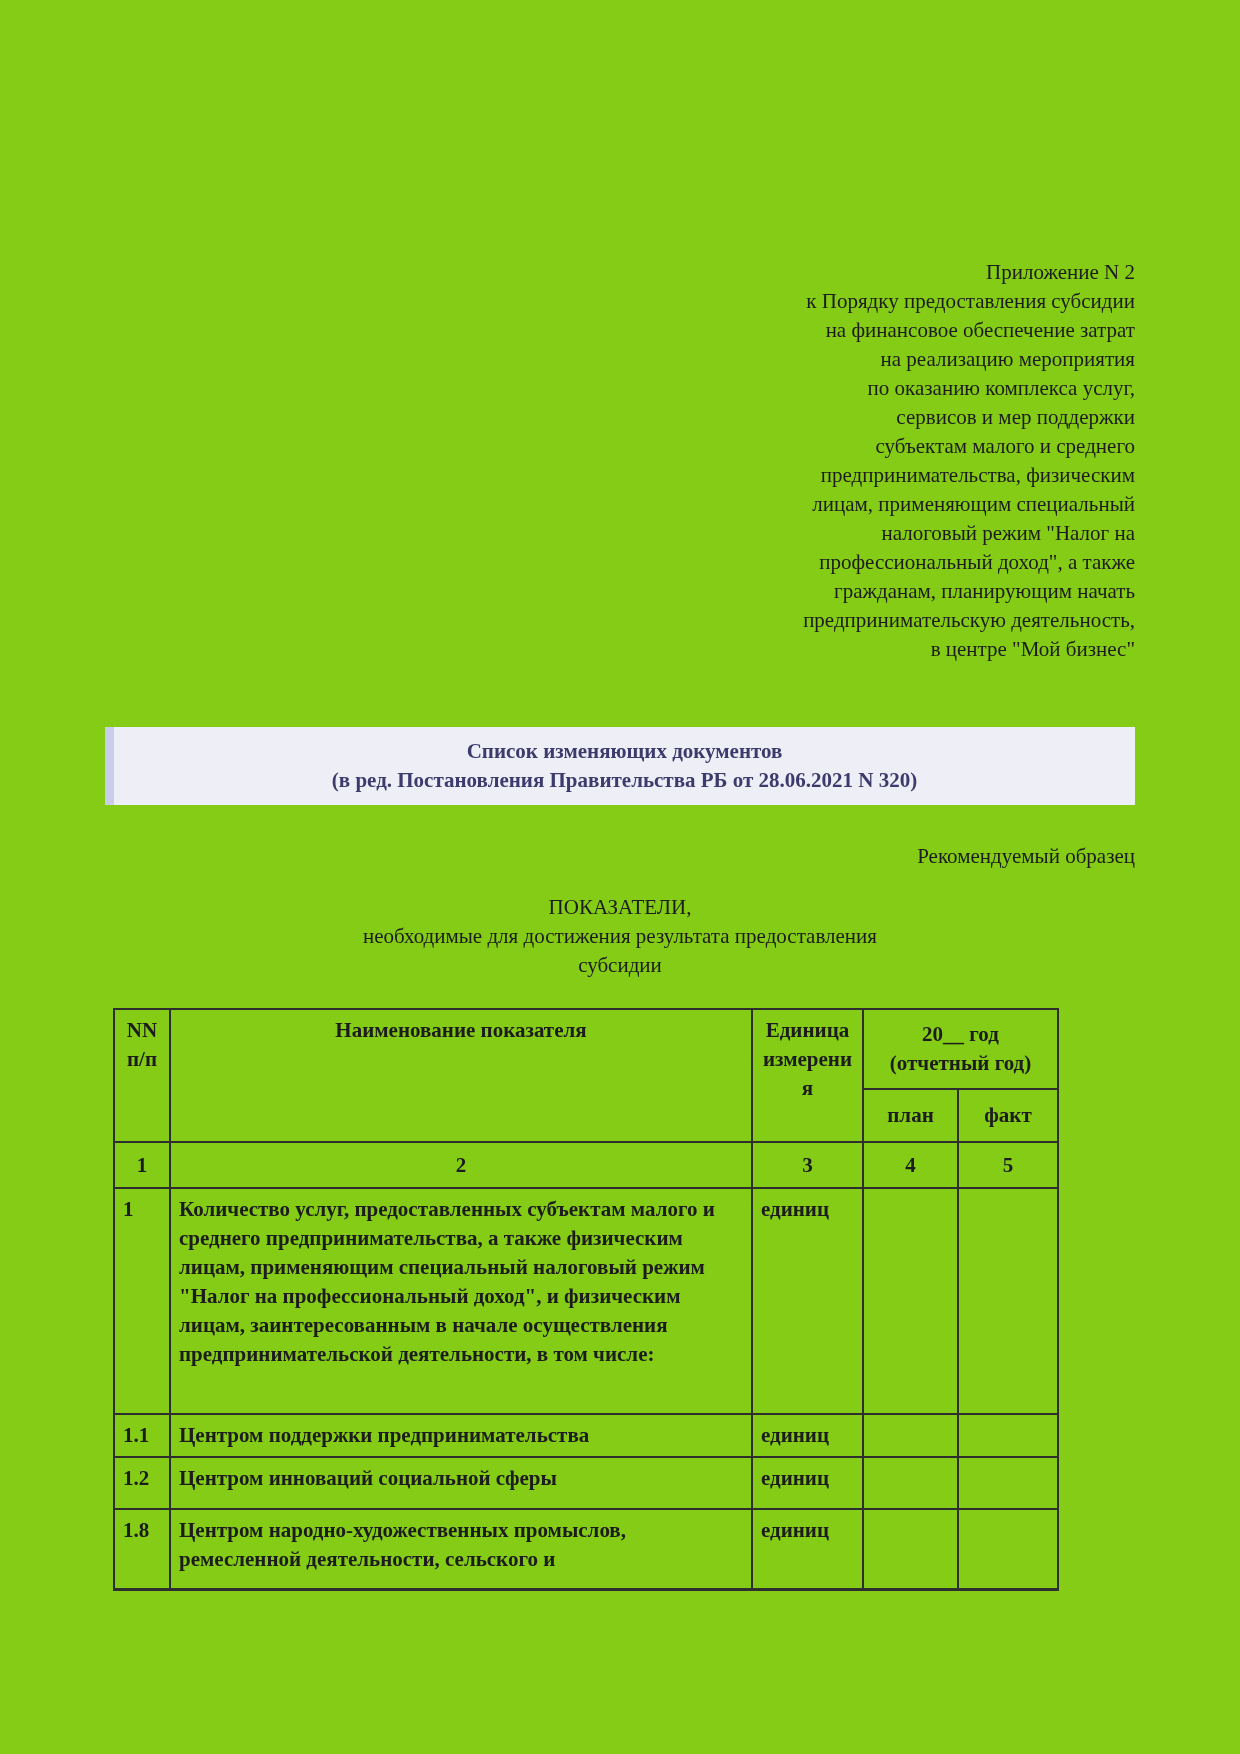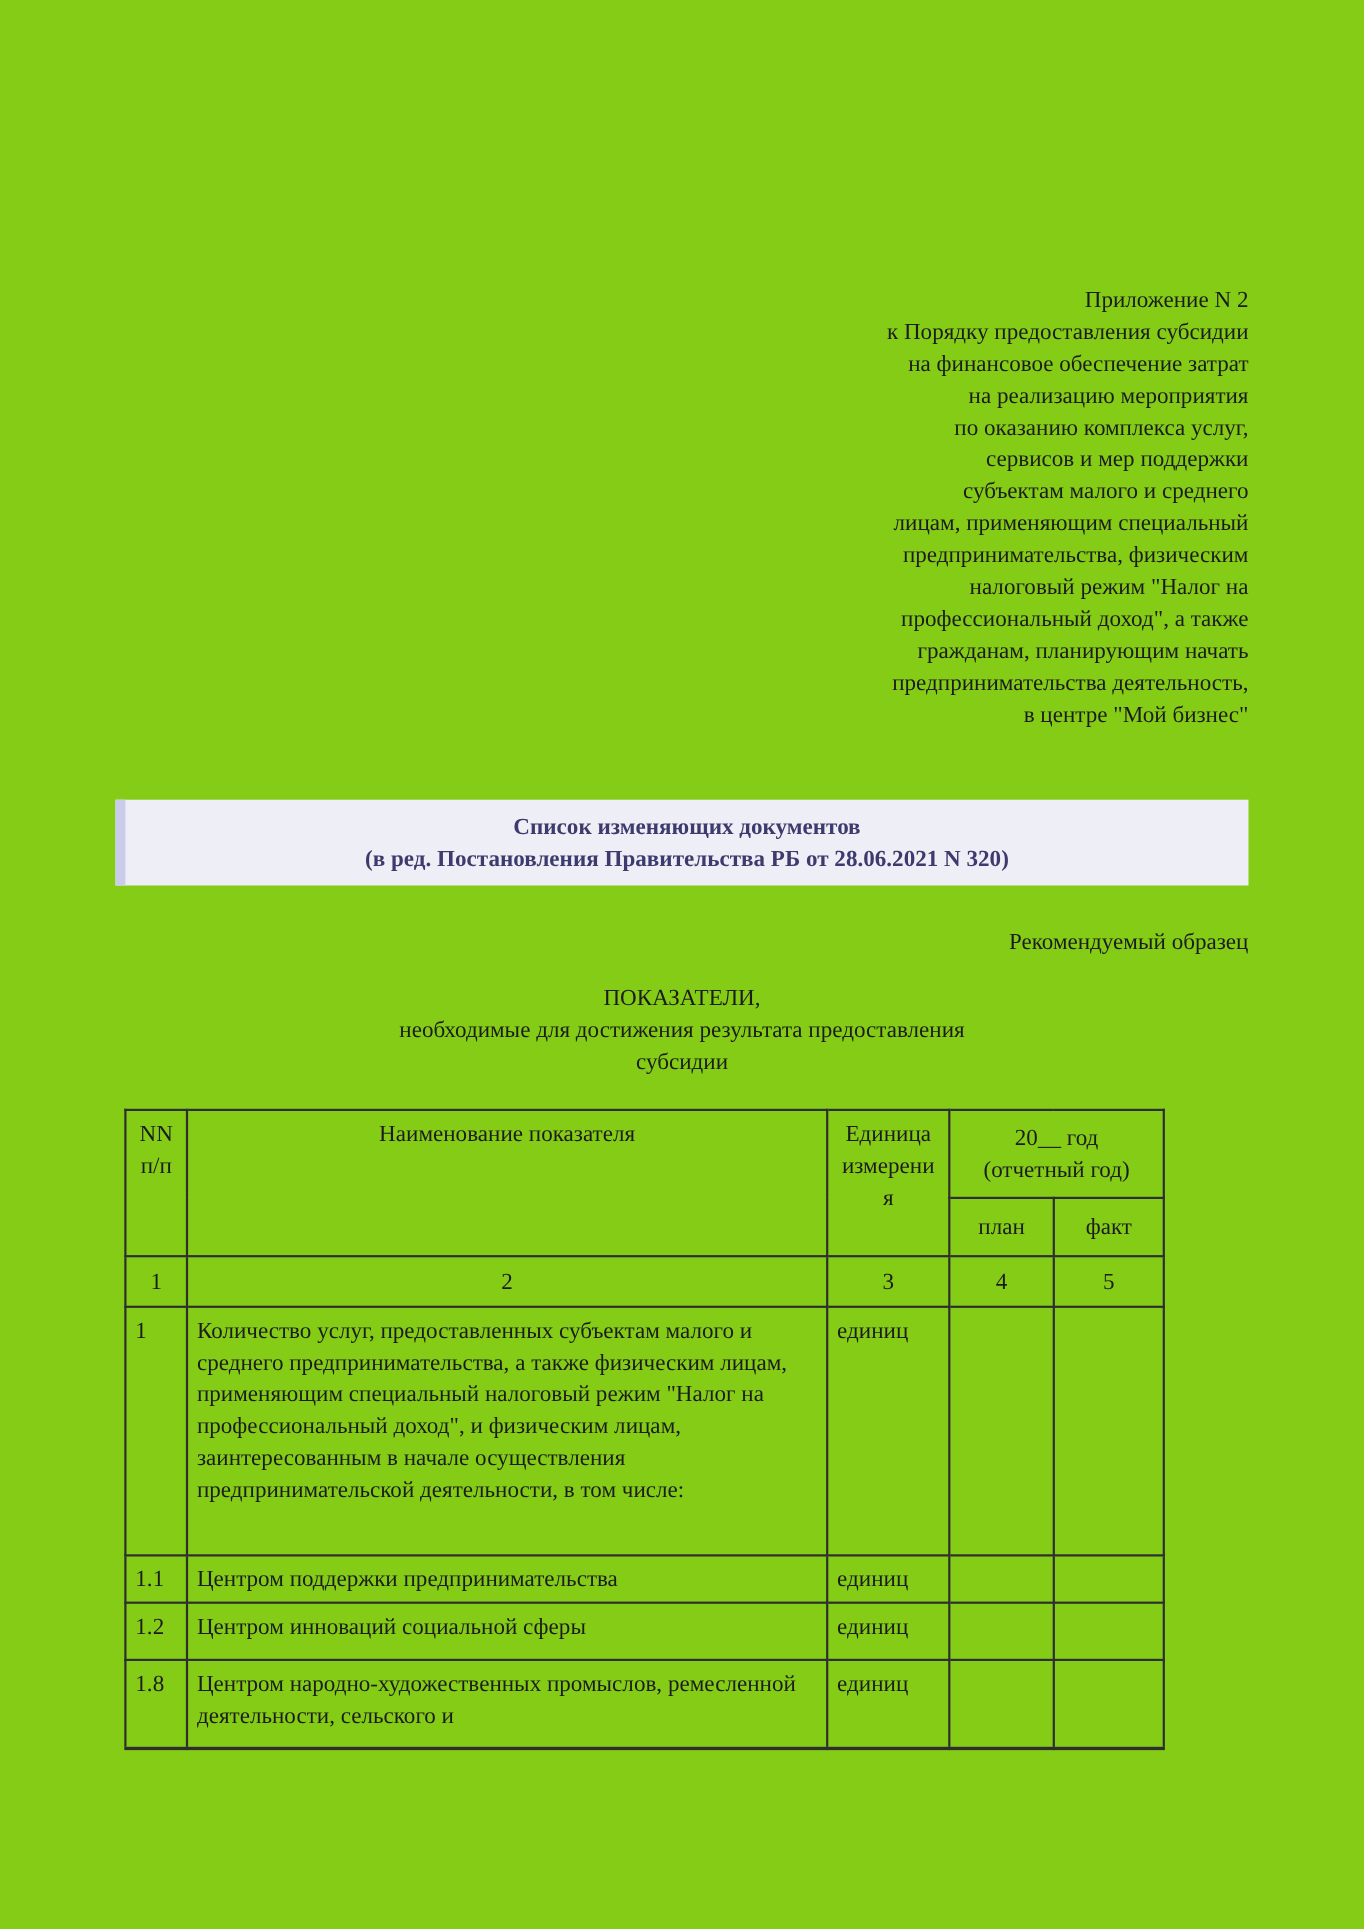--- a/index.html
+++ b/index.html
@@ -24,21 +24,21 @@
   .recommended{position:absolute;top:842px;right:105px;text-align:right;margin-left:12px;}
 
   .doc-title{position:absolute;top:893px;left:105px;width:1030px;text-align:center;}
 
   
   table.ind{
     position:absolute;top:1008px;left:113px;width:944px;
     border-collapse:collapse;table-layout:fixed;
     border:2px solid #2e2e2e;
   }
-  table.ind td{border:2px solid #2e2e2e;box-sizing:border-box;padding:6px 8px;}
+  table.ind td{border:2px solid #2e2e2e;box-sizing:border-box;padding:6px 8px;font-weight:bold;}
   col.c1{width:56px}col.c2{width:582px}col.c3{width:111px}col.c4{width:95px}col.c5{width:100px}
   tr.h-a{height:80px}
   tr.h-b{height:53px}
   tr.h-c{height:46px}
   tr.r1{height:226px}
   tr.r11{height:40px}
   tr.r12{height:52px}
   tr.r13{height:80px}
   td.hc{text-align:center;}
   td.top{vertical-align:top;}
@@ -56,26 +56,26 @@
 <div class="page">
 
   <div class="appendix">
     <div>Приложение N 2</div>
     <div>к Порядку предоставления субсидии</div>
     <div>на финансовое обеспечение затрат</div>
     <div>на реализацию мероприятия</div>
     <div>по оказанию комплекса услуг,</div>
     <div>сервисов и мер поддержки</div>
     <div>субъектам малого и среднего</div>
+    <div>предпринимательства, физическим</div>
     <div>лицам, применяющим специальный</div>
-    <div>предпринимательства, физическим</div>
     <div>налоговый режим "Налог на</div>
     <div>профессиональный доход", а также</div>
     <div>гражданам, планирующим начать</div>
-    <div>предпринимательства деятельность,</div>
+    <div>предпринимательскую деятельность,</div>
     <div>в центре "Мой бизнес"</div>
   </div>
 
   <div class="amend-box">
     <div>Список изменяющих документов</div>
     <div>(в ред. Постановления Правительства РБ от 28.06.2021 N 320)</div>
   </div>
 
   <div class="recommended">Рекомендуемый образец</div>
 

